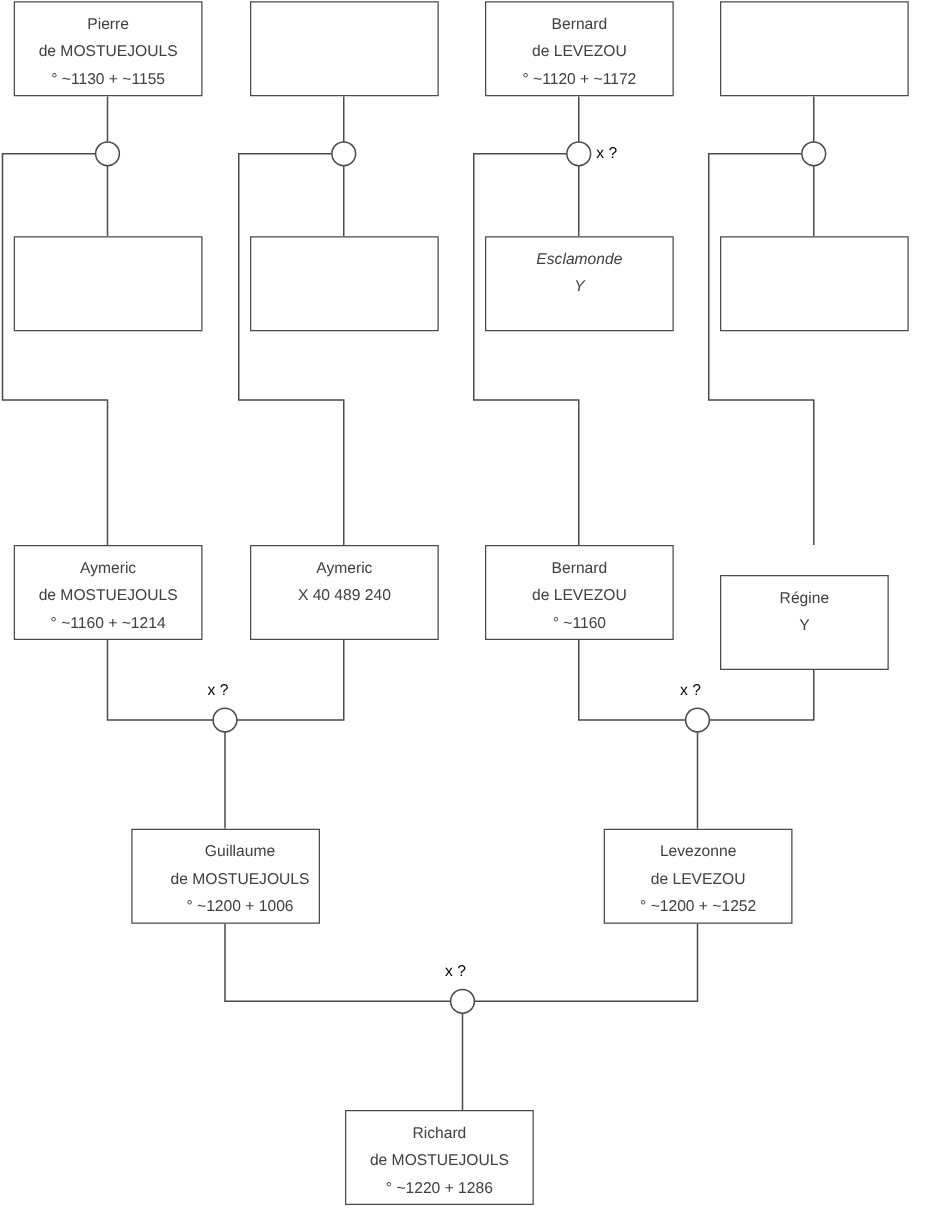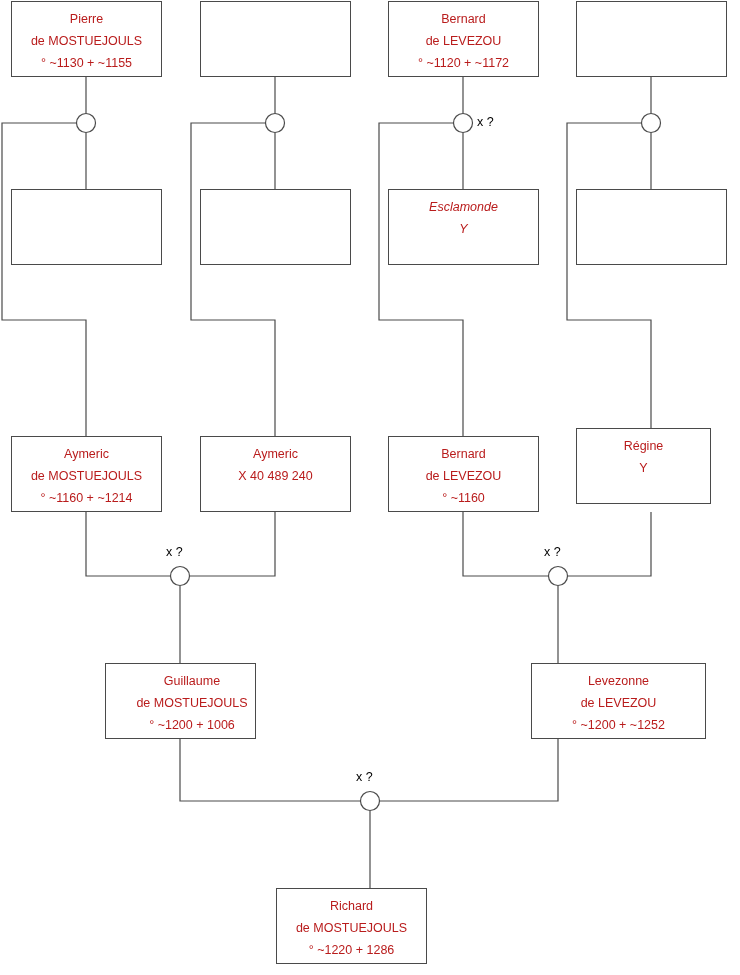--- a/index.html
+++ b/index.html
@@ -33,21 +33,21 @@
     display: flex;
     flex-direction: column;
     align-items: center;
     justify-content: flex-start;
     padding-top: 6px;
     z-index: 3;
   }
   .person-line {
     font-size: 12.5px;
     line-height: 22px;
-    color: #b91c1c;
+    color: #404040;
     white-space: nowrap;
     text-align: right;
   }
   .union-label {
     position: absolute;
     font-size: 12.5px;
     color: #000000;
     white-space: nowrap;
     z-index: 4;
   }
@@ -164,33 +164,33 @@
     <div class="person-line">X 40 489 240</div>
     <div class="person-line"></div>
   </div>
 
   <div class="person-box" style="left:388px; top:436px; width:151px; height:76px;">
     <div class="person-line">Bernard</div>
     <div class="person-line">de LEVEZOU</div>
     <div class="person-line">° ~1160</div>
   </div>
 
-  <div class="person-box" style="left:576px; top:428px; width:135px; height:76px;">
+  <div class="person-box" style="left:576px; top:460px; width:135px; height:76px;">
     <div class="person-line">Régine</div>
     <div class="person-line">Y</div>
     <div class="person-line"></div>
   </div>
 
   <div class="person-box" style="left:105px; top:663px; width:151px; height:76px;padding-left:23px;">
     <div class="person-line">Guillaume</div>
     <div class="person-line">de MOSTUEJOULS</div>
     <div class="person-line">° ~1200 + 1006</div>
   </div>
 
-  <div class="person-box" style="left:483px; top:663px; width:175px; height:76px;margin-left:48px;">
+  <div class="person-box" style="left:483px; top:663px; width:151px; height:76px;">
     <div class="person-line">Levezonne</div>
     <div class="person-line">de LEVEZOU</div>
     <div class="person-line">° ~1200 + ~1252</div>
   </div>
 
   <div class="person-box" style="left:276px; top:888px; width:151px; height:76px;">
     <div class="person-line">Richard</div>
     <div class="person-line">de MOSTUEJOULS</div>
     <div class="person-line">° ~1220 + 1286</div>
   </div>

